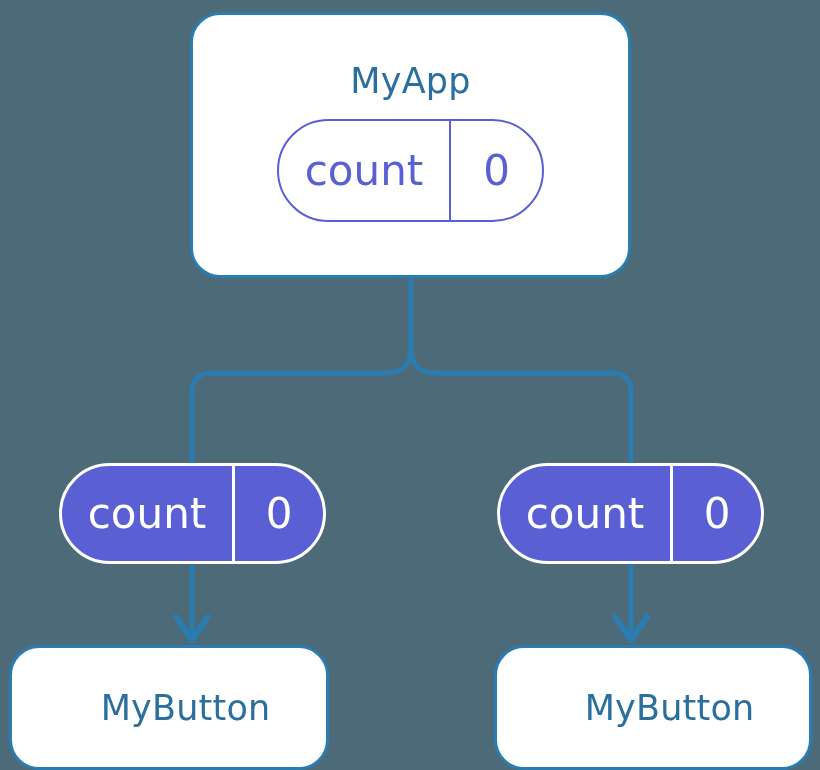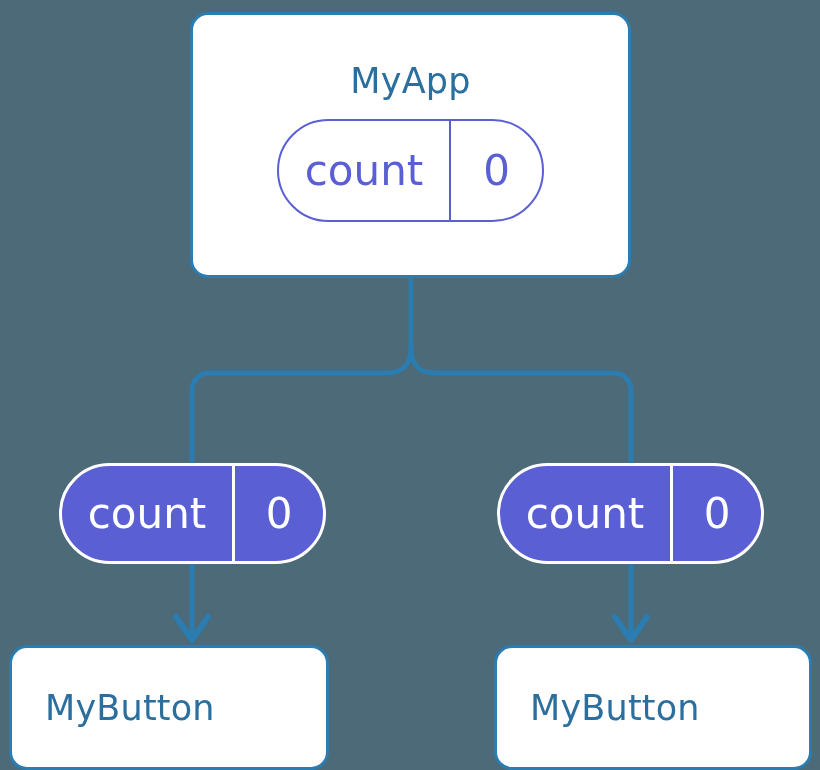--- a/index.html
+++ b/index.html
@@ -24,21 +24,21 @@
     top: 0;
     width: 820px;
     height: 770px;
   }
 
   
   .component-box {
     position: absolute;
     background: #ffffff;
     border: 3px solid #2b7cb0;
-    border-radius: 18px;
+    border-radius: 30px;
     box-sizing: border-box;
   }
   .component-title {
     color: #2b6f9e;
     font-size: 35px;
     font-weight: 400;
     text-align: center;
     letter-spacing: 0.2px;
     white-space: nowrap;
   }
@@ -51,21 +51,21 @@
     display: flex;
     flex-direction: column;
     align-items: center;
     padding-top: 46px;
   }
 
   
   .button-box {
     display: flex;
     align-items: center;
-    justify-content: flex-start;
+    justify-content: center;
     padding-left: 33px;
   }
   #btn-box-left {
     left: 9px;
     top: 645px;
     width: 320px;
     height: 125px;
   }
   #btn-box-right {
     left: 494px;

